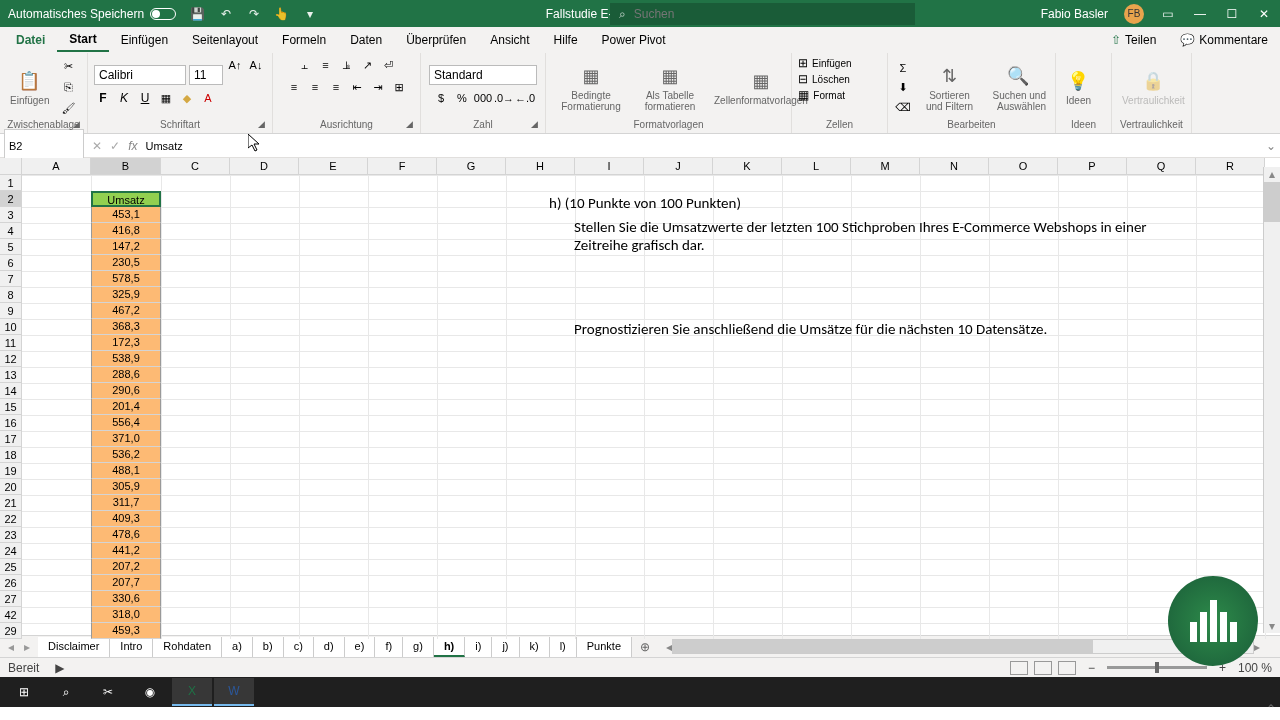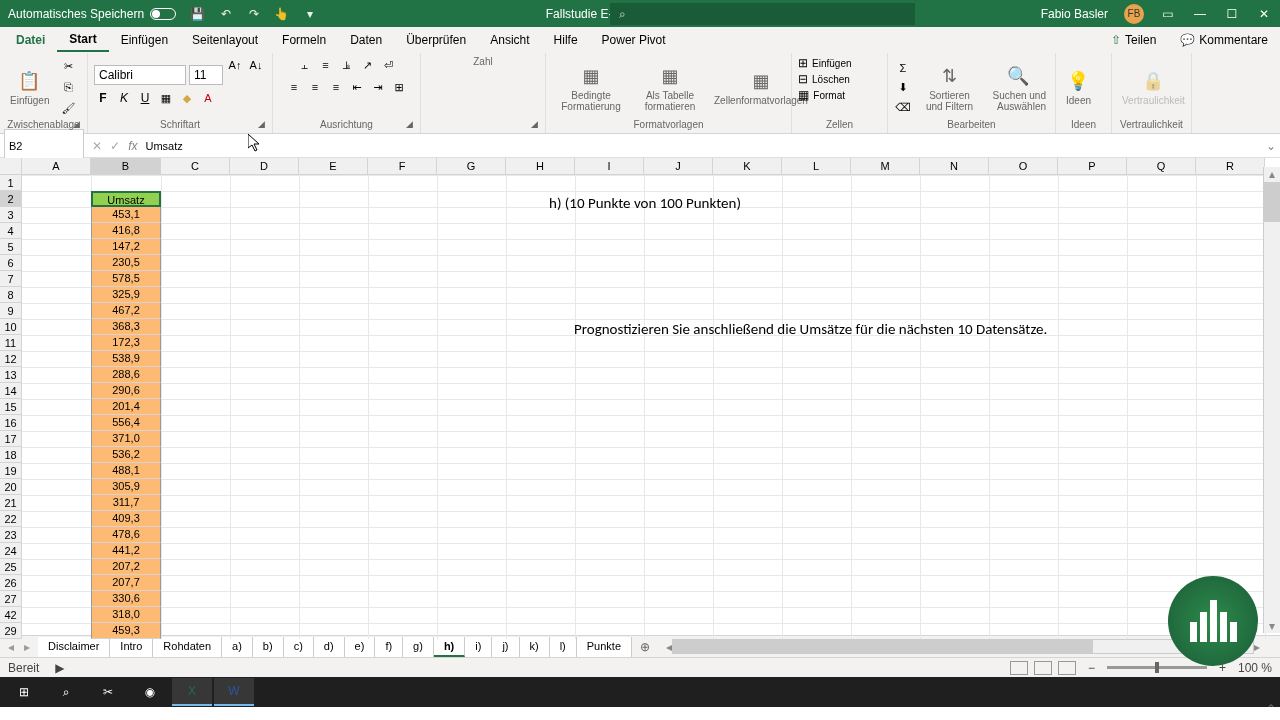--- a/index.html
+++ b/index.html
@@ -100,20 +100,21 @@
     <span class="q-icon">↶</span>
     <span class="q-icon">↷</span>
     <span class="q-icon">👆</span>
     <span class="q-icon">▾</span>
   </div>
   <div class="doc-title">
     <span>Fallstudie E-Commerce Webshop</span> <span style="opacity:.7">▾</span>
   </div>
   <div class="search-box">
     <span style="margin-right:8px;opacity:.7">⌕</span>
+    <input placeholder="Suchen" style="">
   </div>
   <div class="user-area">
     <span>Fabio Basler</span>
     <span class="user-badge">FB</span>
     <span class="win-btn">▭</span>
     <span class="win-btn">—</span>
     <span class="win-btn">☐</span>
     <span class="win-btn">✕</span>
   </div>
 </div>
@@ -202,20 +203,32 @@
         <span class="mini-btn">≡</span>
         <span class="mini-btn">⇤</span>
         <span class="mini-btn">⇥</span>
         <span class="mini-btn">⊞</span>
       </div>
     </div>
     <div class="rib-label">Ausrichtung</div>
     <div class="dialog-launcher">◢</div>
   </div>
   <div class="rib-group" style="width:125px">
+    <div class="rib-content" style="flex-direction:column;gap:4px">
+      <div class="font-combo" style="width:108px">
+          <span>Standard</span>
+        </div>
+      <div class="btn-row">
+        <span class="mini-btn">$</span>
+        <span class="mini-btn">%</span>
+        <span class="mini-btn">000</span>
+        <span class="mini-btn">.0→</span>
+        <span class="mini-btn">←.0</span>
+      </div>
+    </div>
     <div class="rib-label">Zahl</div>
     <div class="dialog-launcher">◢</div>
   </div>
   <div class="rib-group" style="width:246px">
     <div class="rib-content">
       <div class="rib-btn-lg">
           <div class="ico">▦</div>
           <span style="font-size:10px;text-align:center;width:70px">Bedingte Formatierung</span>
         </div>
       <div class="rib-btn-lg">
@@ -428,20 +441,21 @@
             <div class="cell data-cell">409,3</div>
             <div class="cell data-cell">478,6</div>
             <div class="cell data-cell">441,2</div>
             <div class="cell data-cell">207,2</div>
             <div class="cell data-cell">207,7</div>
             <div class="cell data-cell">330,6</div>
             <div class="cell data-cell">318,0</div>
             <div class="cell data-cell">459,3</div>
           </div>
         <div class="text-content" style="left:527px;top:19px;font-size:15px">h) (10 Punkte von 100 Punkten)</div>
+        <div class="text-content" style="left:552px;top:43px;width:600px;font-size:15px;line-height:18px">Stellen Sie die Umsatzwerte der letzten 100 Stichproben Ihres E-Commerce Webshops in einer Zeitreihe grafisch dar.</div>
         <div class="text-content" style="left:552px;top:145px;width:560px;font-size:15px;line-height:18px">Prognostizieren Sie anschließend die Umsätze für die nächsten 10 Datensätze.</div>
       </div>
     </div>
   </div>
 </div>
 
 <div class="vscroll">
   <div style="text-align:center;color:#888">▴</div>
   <div class="vscroll-thumb"></div>
   <div style="position:absolute;bottom:0;width:100%;text-align:center;color:#888">▾</div>

